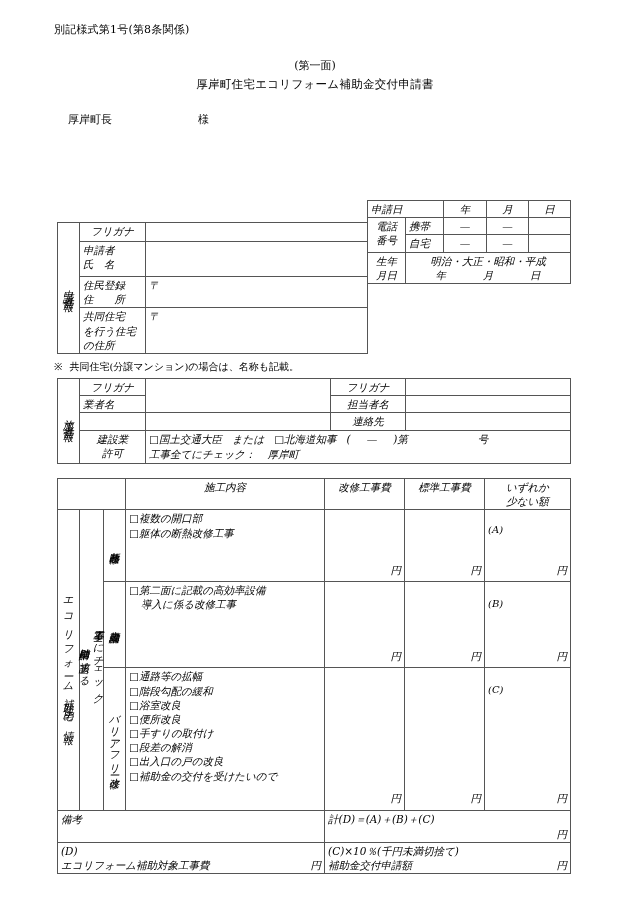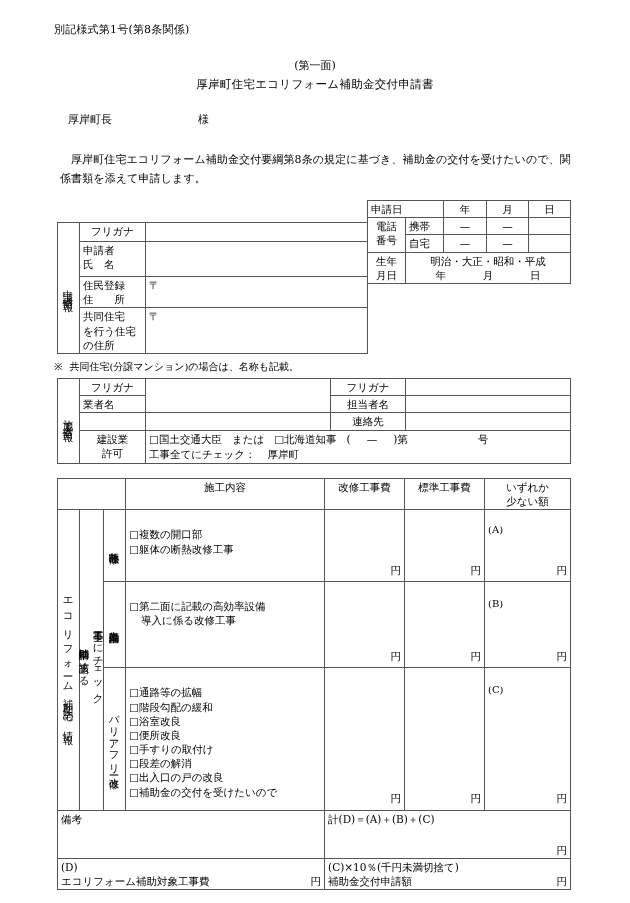--- a/index.html
+++ b/index.html
@@ -66,20 +66,21 @@
     text-indent: 11px;
     letter-spacing: 0.1px;
   }
 
   
   .tbl {
     position: absolute;
     border-collapse: collapse;
     table-layout: fixed;
     font-size: 10.5px;
+    font-style: italic;
   }
   .tbl td {
     border: 1px solid #555;
     padding: 1px 3px;
     vertical-align: top;
     line-height: 1.35;
   }
   .ctr { text-align: center; }
   .rgt { text-align: right; }
   .mid { vertical-align: middle; }
@@ -117,38 +118,37 @@
     font-size: 10px;
   }
   .note-line .mk { margin-right: 7px; }
   .indent1 { padding-left: 12px; }
   .cellflex {
     display: flex;
     flex-direction: column;
     height: 100%;
     min-height: 100%;
   }
-  .grow { flex: 1 1 auto; margin-top: 16px; }
+  .grow { flex: 1 1 auto; }
   .mark-ab { font-size: 10px; }
 </style>
 </head>
 <body>
 
 <div class="page">
 
   <div class="doc-no">別記様式第1号(第8条関係)</div>
 
   <div class="menmark">(第一面)</div>
   <div class="title">厚岸町住宅エコリフォーム補助金交付申請書</div>
 
   <div class="addressee">
     <span>厚岸町長</span><span class="sama">様</span>
   </div>
 
-  <div class="intro">厚岸町住宅エコリフォーム補助金交付要綱第8条の規定に基づき、補助金の交付を受けたいので、関係書類を添えて申請します。</div>
 
   <table class="tbl" id="applicant-info-table">
     <colgroup>
         <col style="width:38px">
         <col style="width:38px">
         <col style="width:43px">
         <col style="width:42px">
         <col style="width:42px">
       </colgroup>
     <tbody>

